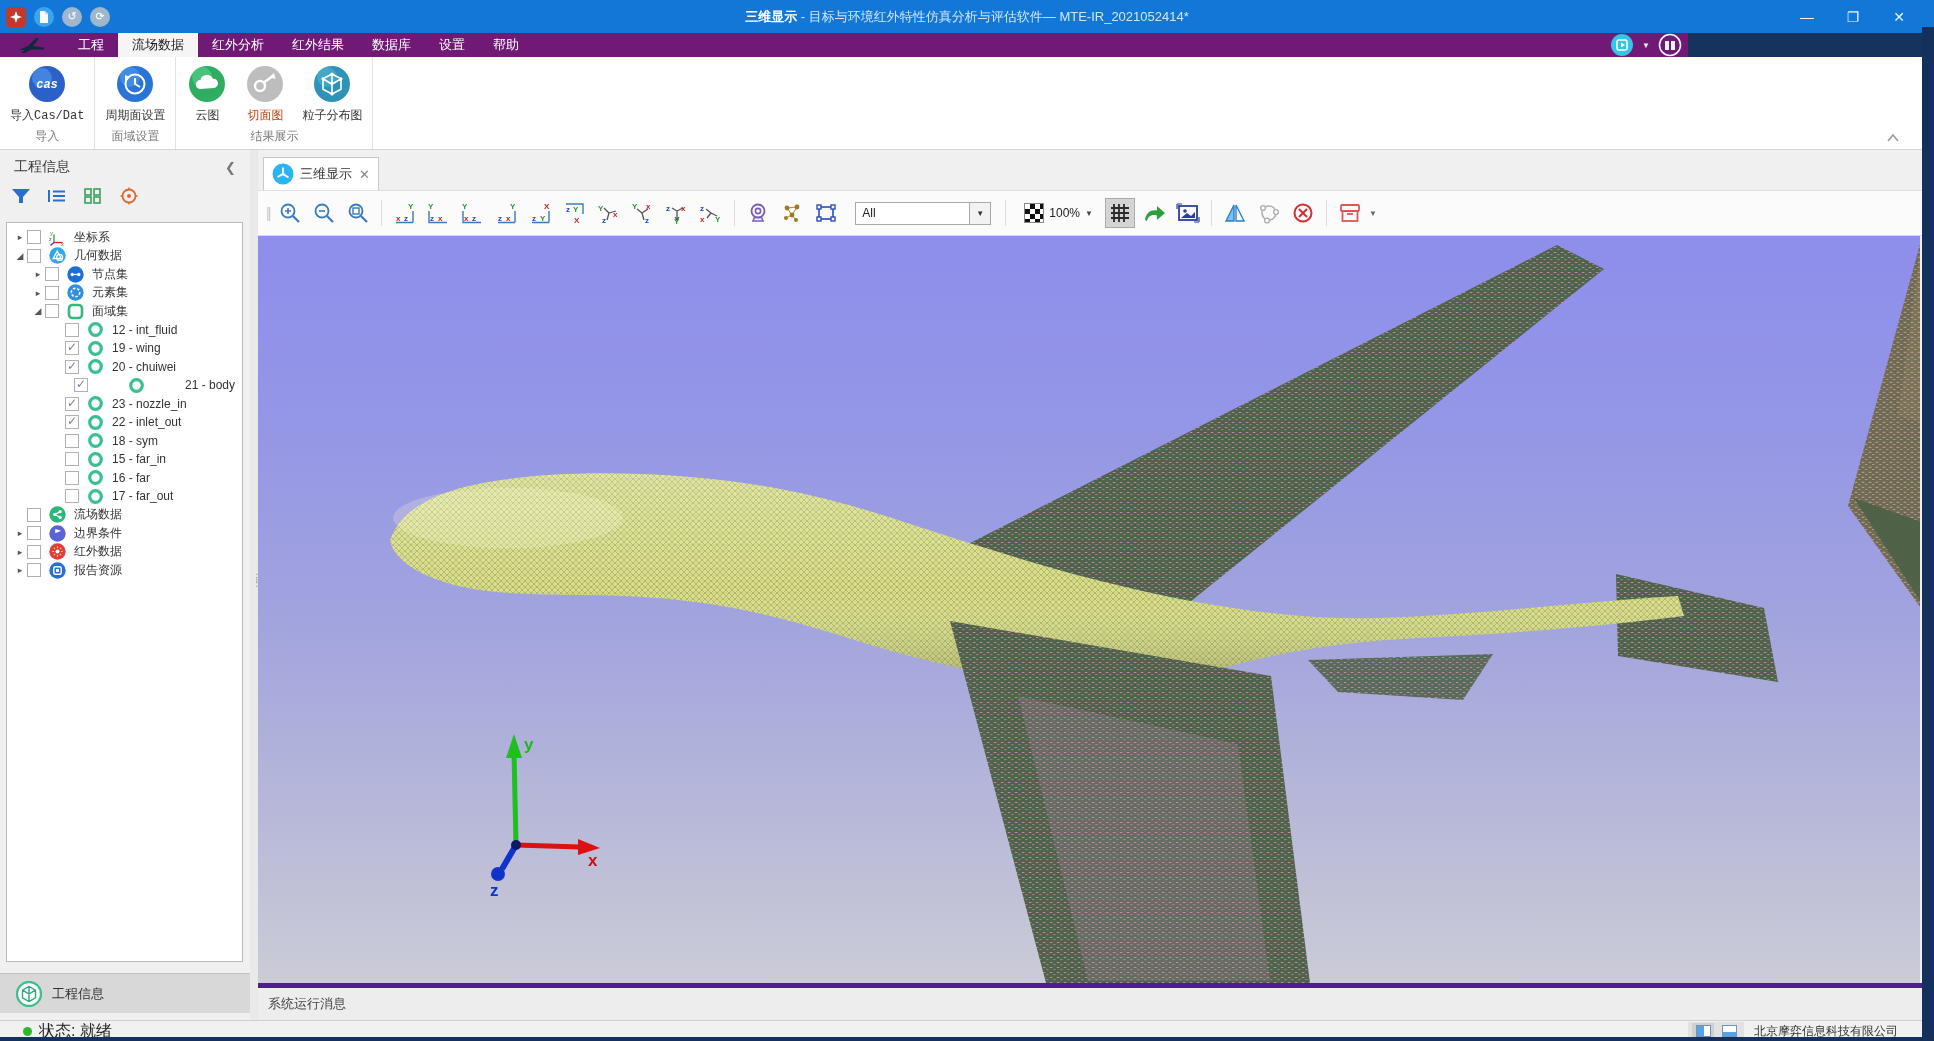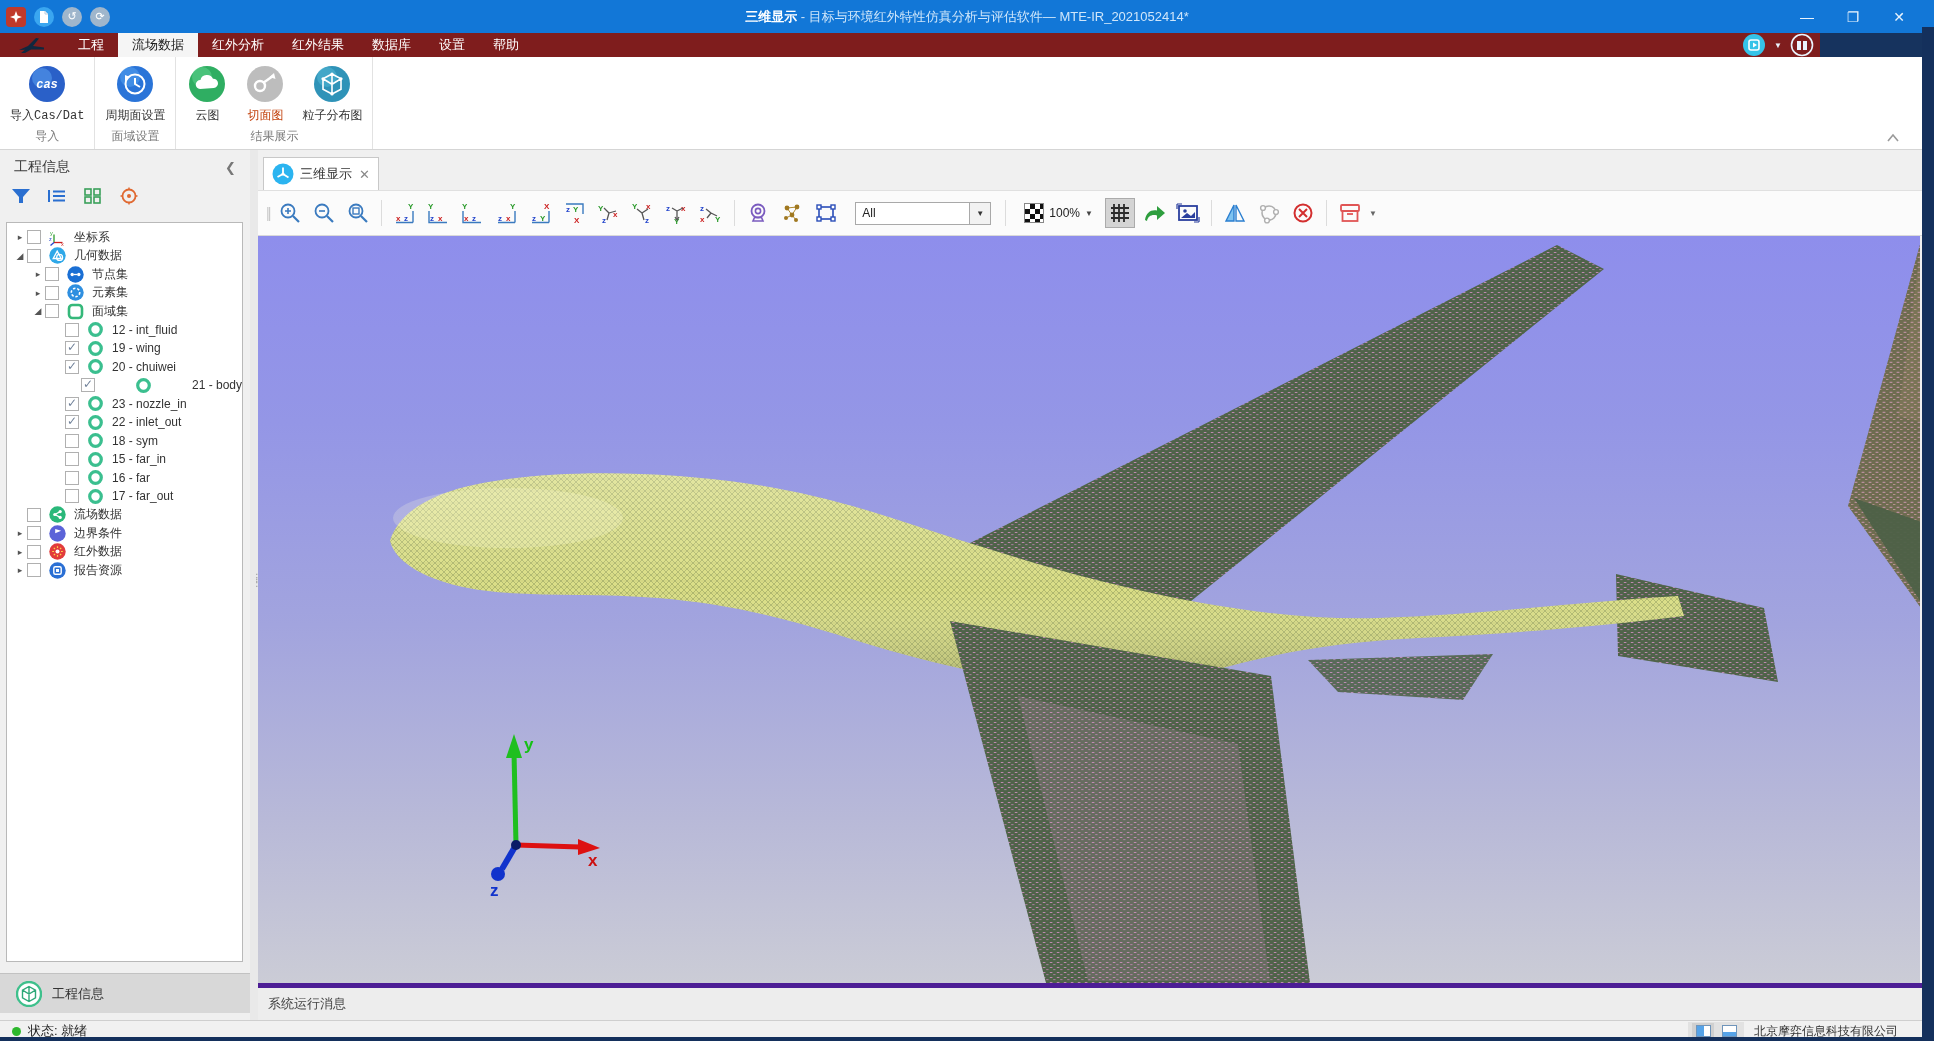--- a/index.html
+++ b/index.html
@@ -13,21 +13,21 @@
   .qa-app { border-radius:4px; background:#c0392b; }
   .qa-file { background:#3aa6f0; }
   .qa-dim { background:#9fb6cc; }
   #title-text { position:absolute; left:0; right:0; text-align:center; color:#fff; pointer-events:none; }
   #title-text .doc { font-weight:bold; color:#ffffff; }
   #title-text .rest { color:#cfe6fa; }
   .win-ctrls { position:absolute; right:12px; top:0; height:33px; display:flex; }
   .win-btn { width:46px; height:33px; color:#eaf4fd; display:flex; align-items:center; justify-content:center; font-size:14px; }
 
   
-  #menubar { position:absolute; left:0; top:33px; width:1820px; height:24px; background:#7f1d1d; display:flex; align-items:stretch; }
+  #menubar { position:absolute; left:0; top:33px; width:1688px; height:24px; background:#701a75; display:flex; align-items:stretch; }
   #menu-logo { width:64px; display:flex; align-items:center; justify-content:center; }
   .menu-item { padding:0 14px; color:#ffffff; display:flex; align-items:center; font-size:13px; cursor:default; }
   .menu-item.active { background:#f5f5f5; color:#1a1a1a; }
   #menu-right { position:absolute; right:6px; top:0; height:24px; display:flex; align-items:center; gap:8px; }
 
   
   #ribbon { position:absolute; left:0; top:57px; width:1922px; height:93px; background:#ffffff; border-bottom:1px solid #d5d5d5; }
   #ribbon-groups { display:flex; height:92px;font-family:Liberation Mono, monospace; }
   .ribbon-group { display:flex; flex-direction:column; border-right:1px solid #e2e2e2; padding:0 2px; }
   .rg-buttons { flex:1; display:flex; align-items:flex-start; justify-content:center; padding-top:6px; }
@@ -79,21 +79,21 @@
   .mini-caret { font-size:8px; color:#444; }
 
   
   #viewport { position:absolute; left:0; top:86px; width:1662px; height:747px; background:linear-gradient(180deg,#8e8eec 0%,#9496e6 25%,#a2a4de 52%,#b8b9d8 78%,#cbccd6 100%); }
   #viewport svg { position:absolute; left:0; top:0; }
 
   #message-bar { position:absolute; left:0; top:833px; width:1664px; height:37px; background:#ededed; border-top:5px solid #4c1d95; display:flex; align-items:center; padding-left:10px; color:#444; font-size:13px; }
 
   
   #statusbar { position:absolute; left:0; top:1020px; width:1934px; height:21px; background:#f1f1f1; border-top:1px solid #cfcfcf; display:flex; align-items:center; }
-  #status-left { display:flex; align-items:center; gap:7px; padding-left:12px; font-size:13px; color:#222; }
+  #status-left { display:flex; align-items:center; gap:7px; padding-left:23px; font-size:16px; color:#222; }
   .status-dot { width:9px; height:9px; border-radius:50%; background:#2db82d; }
   #status-right { margin-left:auto; display:flex; align-items:center; gap:10px; padding-right:36px; }
   #layout-toggles { display:flex; gap:4px; background:#e2e2e2; padding:1px 4px; }
   .lt-btn { width:22px; height:16px; display:flex; align-items:center; justify-content:center; }
   .lt-btn.pressed { background:#d0d0d0; }
   .lt-glyph1 { width:15px; height:12px; border:1px solid #6f95bb; background:linear-gradient(90deg,#56a3e8 0 55%, #fff 55%); }
   .lt-glyph2 { width:15px; height:12px; border:1px solid #6f95bb; background:linear-gradient(0deg,#56a3e8 0 45%, #fff 45%); }
   #company { font-size:12px; color:#333; }
 
   
@@ -348,21 +348,21 @@
       <div class="tree-row" style="padding-left: 44px;">
         <span class="tr-arrow"></span>
         <span class="tr-check checked"></span>
         <span class="tr-icon">
           <svg viewBox="0 0 17 17">
             <circle cx="8.5" cy="8.5" r="5.8" fill="none" stroke="#3bbf8f" stroke-width="3.2"></circle>
           </svg>
         </span>
         <span>20 - chuiwei</span>
       </div>
-      <div class="tree-row" style="padding-left: 28px; gap: 32px;">
+      <div class="tree-row" style="padding-left: 21px; gap: 32px;">
         <span class="tr-arrow"></span>
         <span class="tr-check checked"></span>
         <span class="tr-icon">
           <svg viewBox="0 0 17 17">
             <circle cx="8.5" cy="8.5" r="5.8" fill="none" stroke="#3bbf8f" stroke-width="3.2"></circle>
           </svg>
         </span>
         <span>21 - body</span>
       </div>
       <div class="tree-row" style="padding-left: 44px;">

